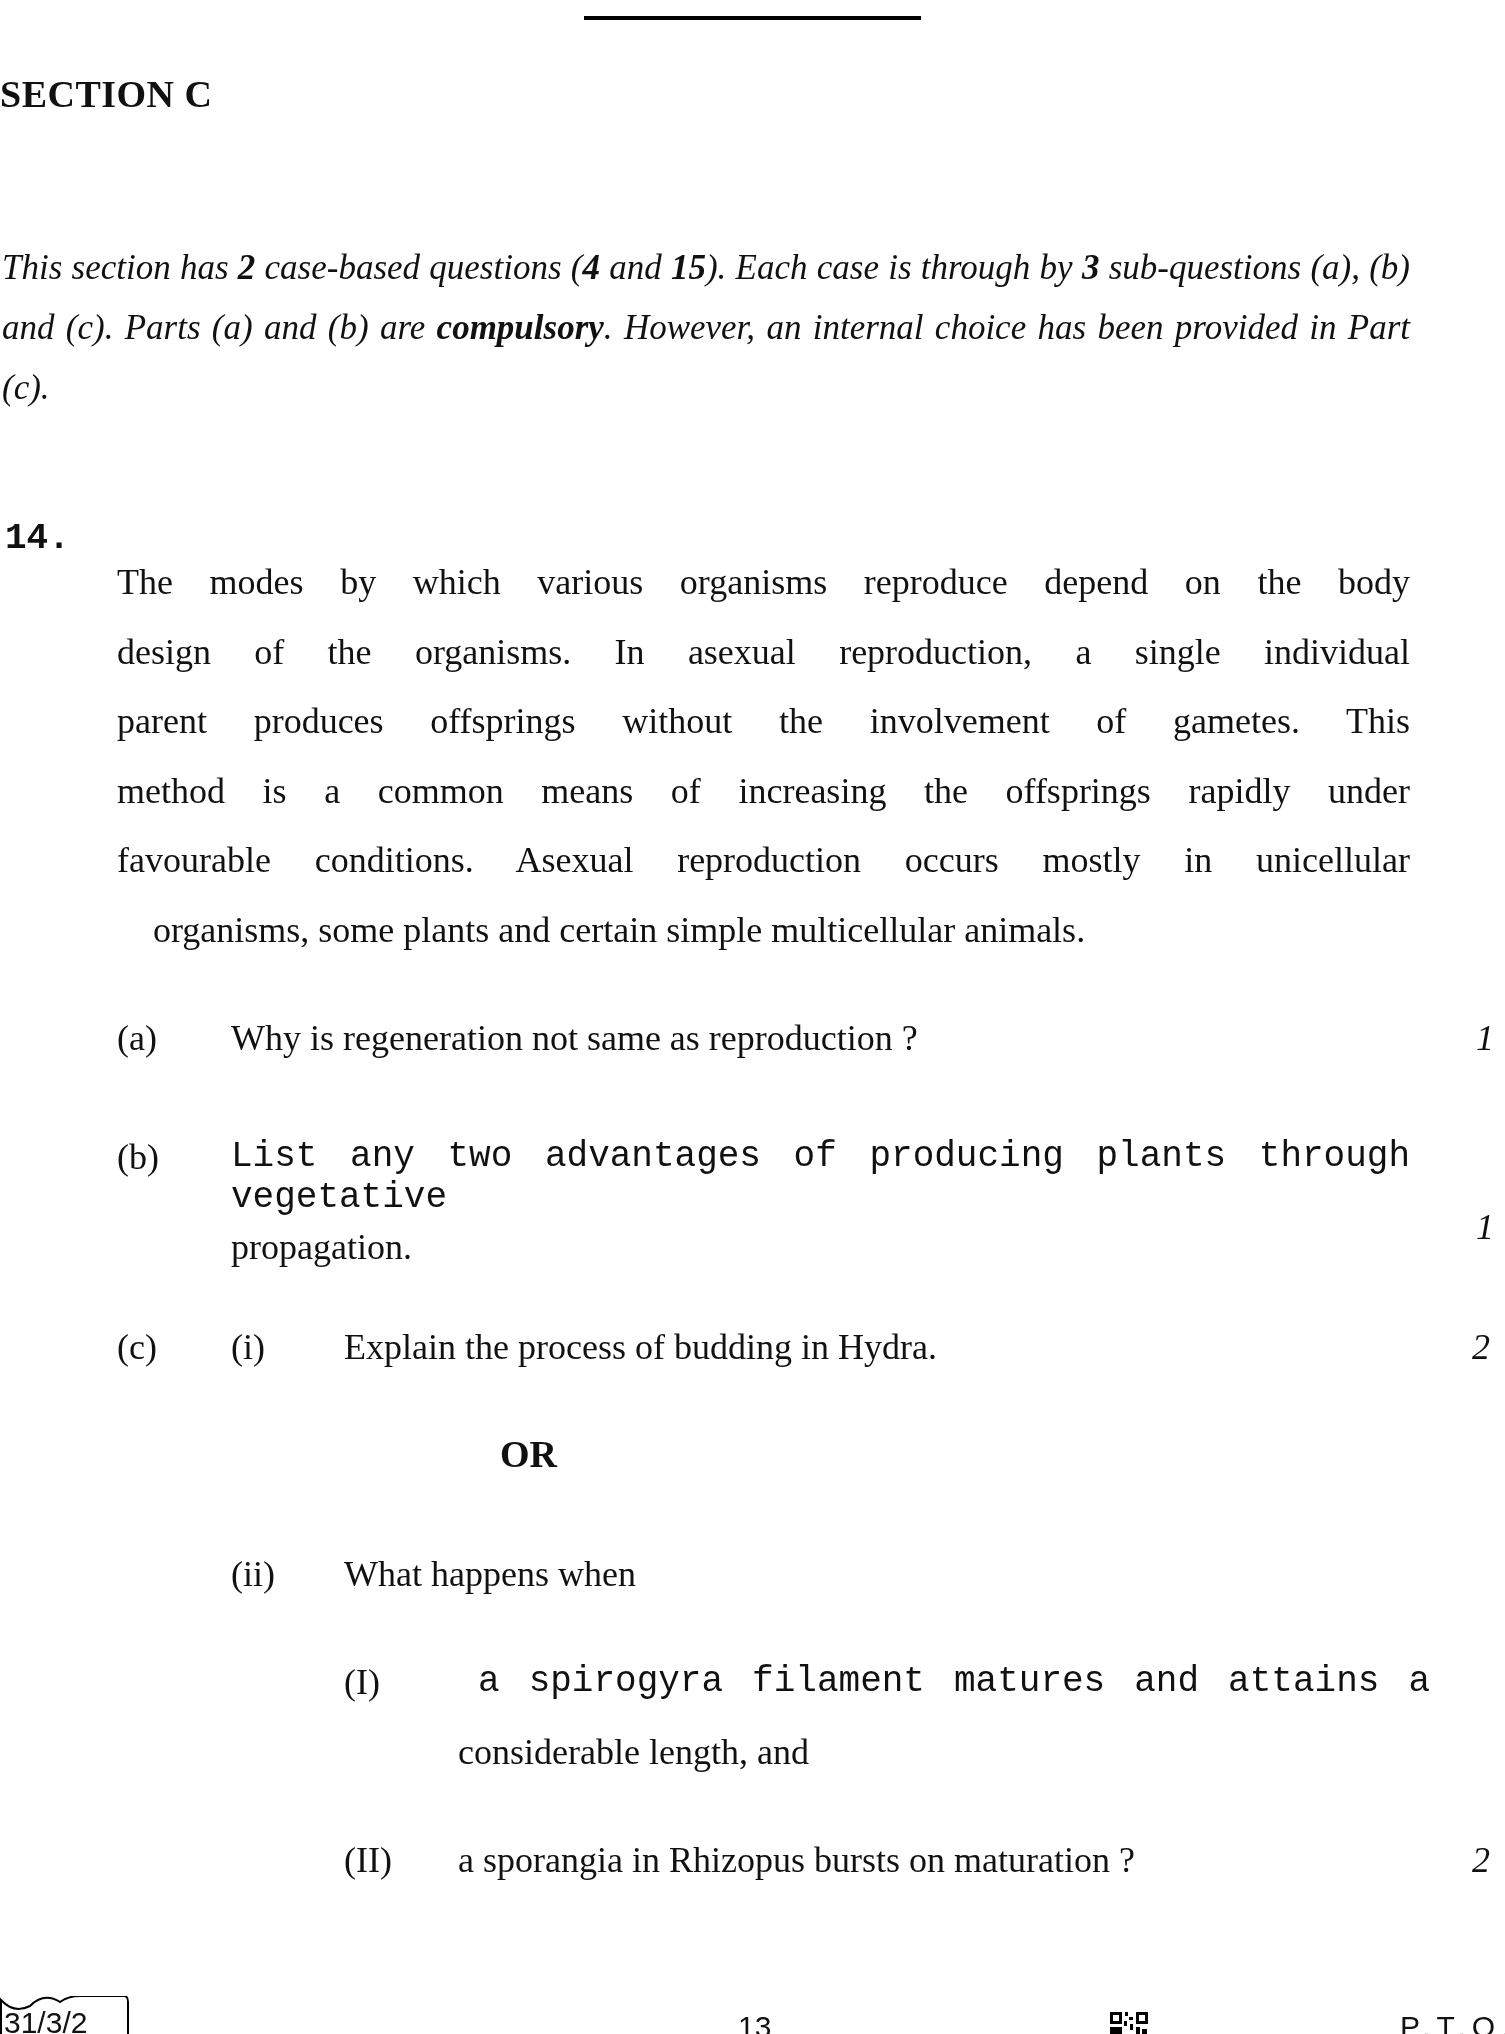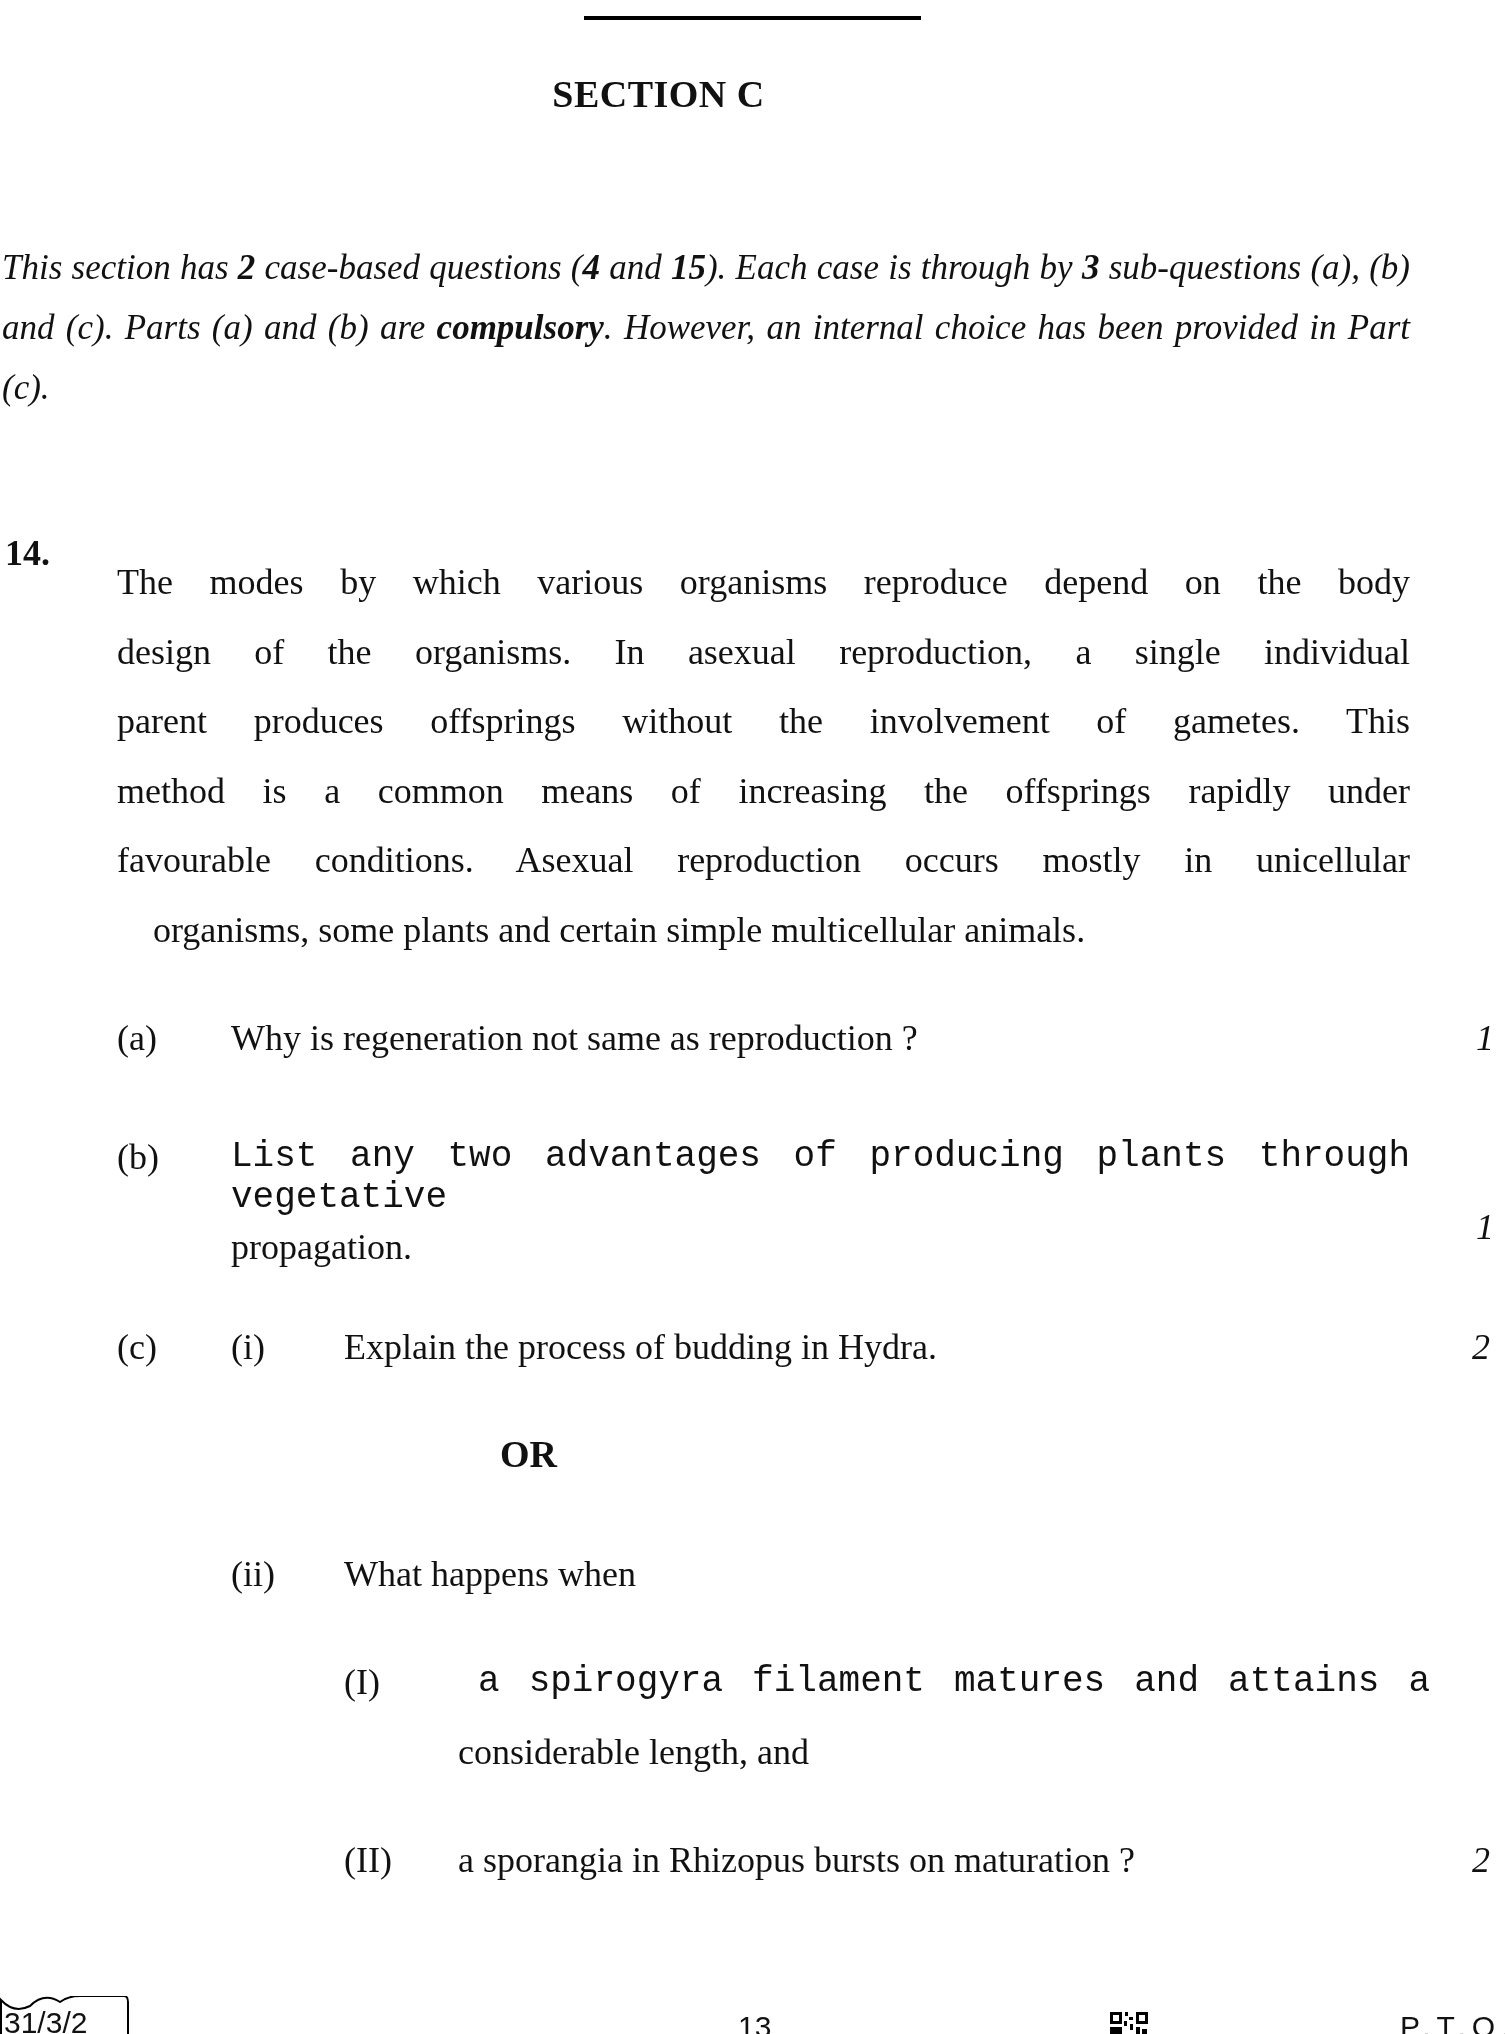--- a/index.html
+++ b/index.html
@@ -1,21 +1,21 @@
 <!DOCTYPE html>
 <html><head>
 <meta charset="utf-8">
 <style>
   html, body { margin:0; padding:0; background:#ffffff; }
   body { width:1505px; height:2034px; position:relative; overflow:hidden;
          font-family:"DejaVu Serif","Liberation Serif",serif; color:#111; }
   .abs { position:absolute; white-space:nowrap; }
   .rule { position:absolute; left:584px; top:16px; width:337px; height:4px; background:#000; }
-  .title { left:0; width:1245px; text-align:center; top:72px; font-family:"Liberation Serif",serif;
-           font-weight:bold; font-size:38px; letter-spacing:0.5px;padding-left:36px; }
+  .title { left:0; width:1245px; top:72px; font-family:"Liberation Serif",serif;
+           font-weight:bold; font-size:38px; letter-spacing:0.5px; }
   .intro { left:2px; width:1408px; font-family:"Liberation Serif",serif; font-style:italic;
            font-size:35px; line-height:60px; top:238px; text-align:justify; white-space:normal; }
   .intro b { font-weight:bold; }
   .qnum { font-family:"Liberation Serif",serif; font-weight:bold; font-size:36px; }
   .para { position:absolute; left:117px; width:1293px; top:548px; font-family:"Liberation Serif",serif;
           font-size:36px; line-height:69.6px; text-align:justify; white-space:normal; }
   .line { display:block; text-align:justify; text-align-last:justify; height:69.6px; }
   .line.last { text-align-last:left;margin-left:36px; }
   .t { font-family:"Liberation Serif",serif; font-size:36px; }
   .mark { font-family:"Liberation Serif",serif; font-style:italic; font-size:36px; }
@@ -28,21 +28,21 @@
 </style>
 </head>
 <body>
 
 <div class="rule"></div>
 
 <div class="abs title">SECTION C</div>
 
 <div class="abs intro" id="intro"><span>This section has </span><b>2</b><span> case-based questions (</span><b>4</b><span> and </span><b>15</b><span>). Each case is through by </span><b>3</b><span> sub-questions (a), (b) and (c). Parts (a) and (b) are </span><b>compulsory</b><span>. However, an internal choice has been provided in Part (c).</span></div>
 
-<div class="abs qnum" style="left:5px;top:532px;">14.</div>
+<div class="abs qnum" style="left:5px;top:518px;font-family:Liberation Mono, monospace;">14.</div>
 
 <div class="para">
   <span class="line">The modes by which various organisms reproduce depend on the body</span>
   <span class="line">design of the organisms. In asexual reproduction, a single individual</span>
   <span class="line">parent produces offsprings without the involvement of gametes. This</span>
   <span class="line">method is a common means of increasing the offsprings rapidly under</span>
   <span class="line">favourable conditions. Asexual reproduction occurs mostly in unicellular</span>
   <span class="line last">organisms, some plants and certain simple multicellular animals.</span>
 </div>
 

